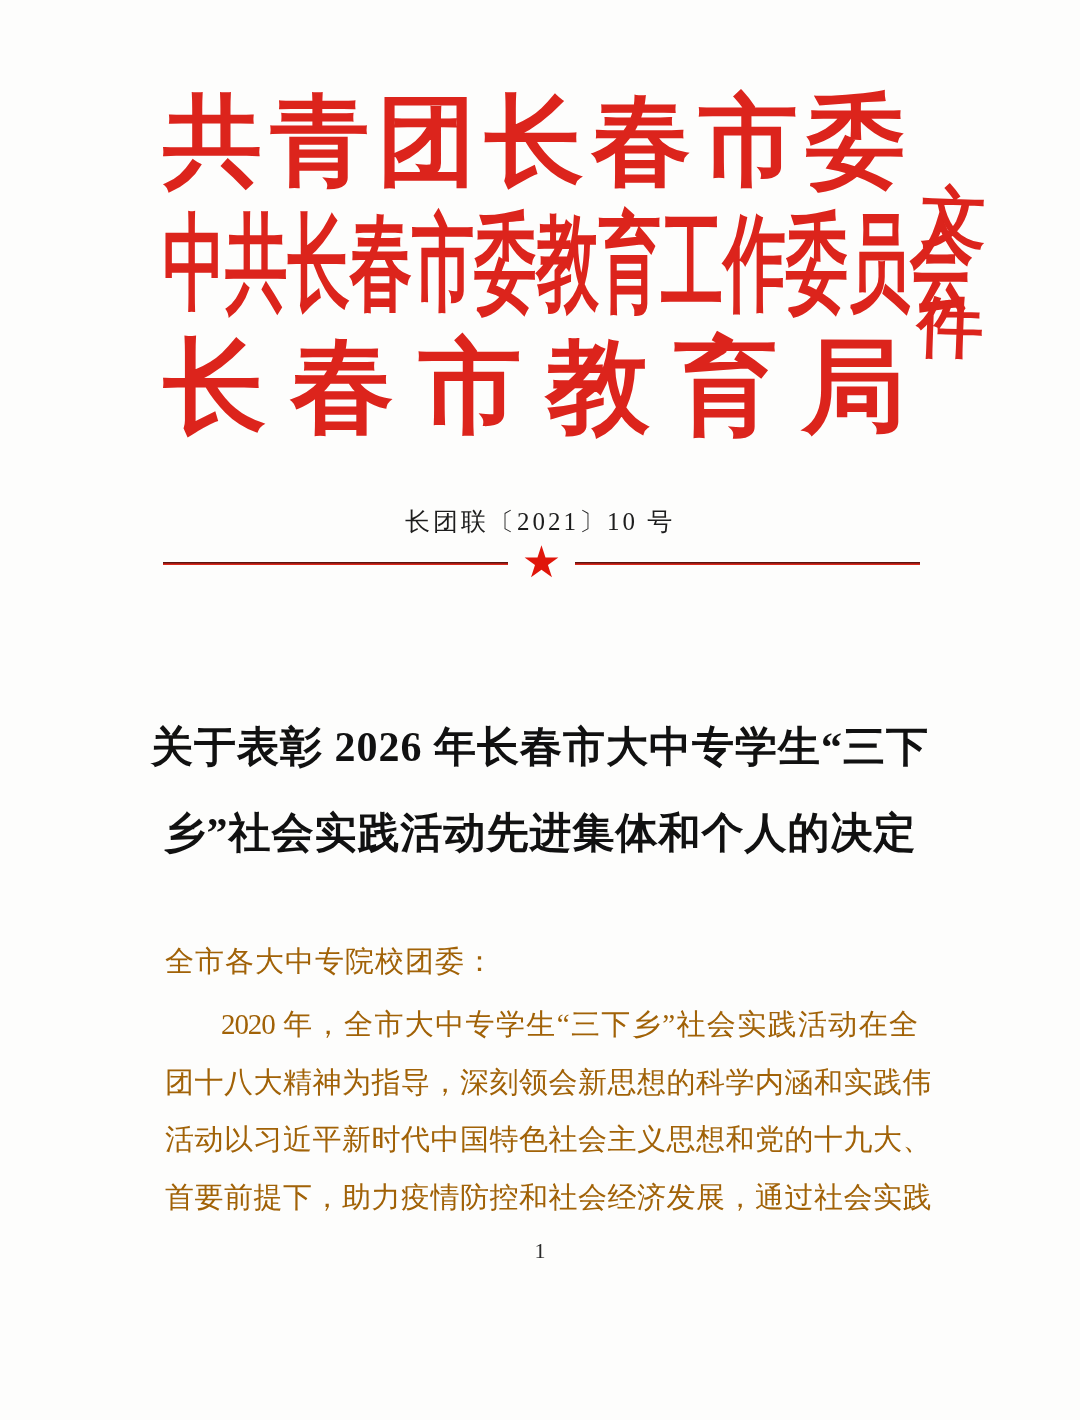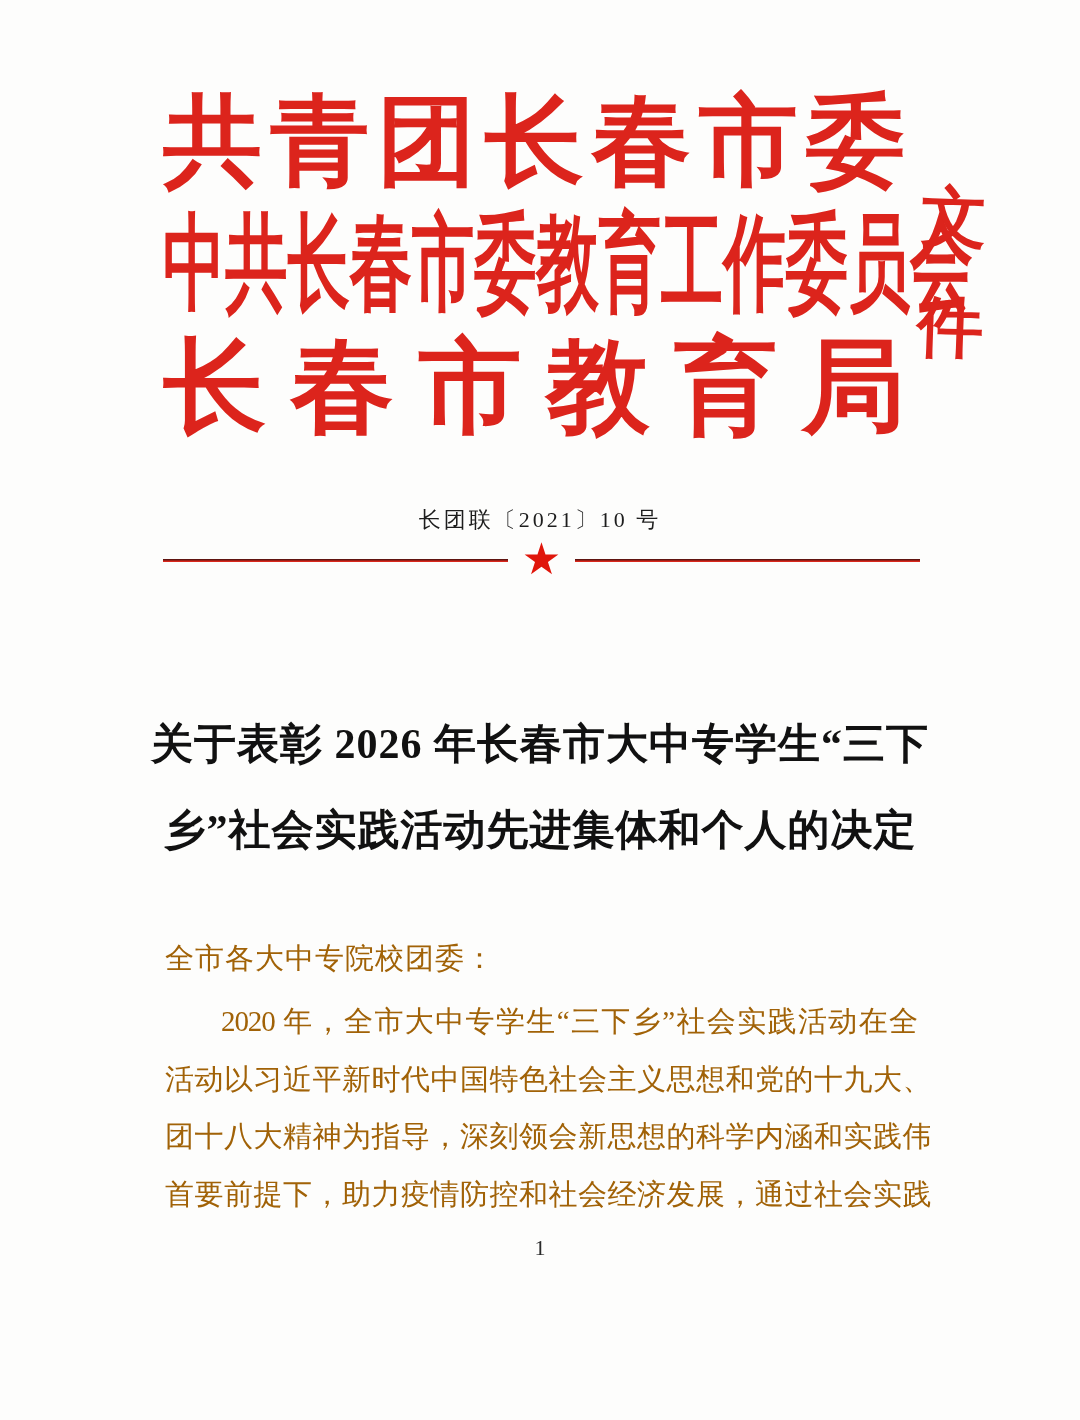--- a/index.html
+++ b/index.html
@@ -54,21 +54,21 @@
     font-weight: bold;
     font-size: 66px;
     line-height: 66px;
     transform: rotate(2deg);
   }
 
   
   .doc-number {
     margin-top: 56px;
     text-align: center;
-    font-size: 22px;
+    font-size: 25px;
     letter-spacing: 3px;
     color: #1d1d1d;
   }
 
   
   .divider {
     display: flex;
     align-items: center;
     margin: 6px 160px 0 163px;
     height: 38px;
@@ -163,21 +163,21 @@
 
   <h1 class="title">
     <span class="title-line">关于表彰 2026 年长春市大中专学生“三下</span>
     <span class="title-line">乡”社会实践活动先进集体和个人的决定</span>
   </h1>
 
   <div class="body-block">
     <p class="salutation">全市各大中专院校团委：</p>
     <div class="para">
       <span class="pline first">2020 年，全市大中专学生“三下乡”社会实践活动在全</span>
+      <span class="pline">团十八大精神为指导，深刻领会新思想的科学内涵和实践伟</span>
       <span class="pline">活动以习近平新时代中国特色社会主义思想和党的十九大、</span>
-      <span class="pline">团十八大精神为指导，深刻领会新思想的科学内涵和实践伟</span>
       <span class="pline">首要前提下，助力疫情防控和社会经济发展，通过社会实践</span>
     </div>
   </div>
 
   <footer class="page-number">1</footer>
 
 </div>
 
 </body></html>

